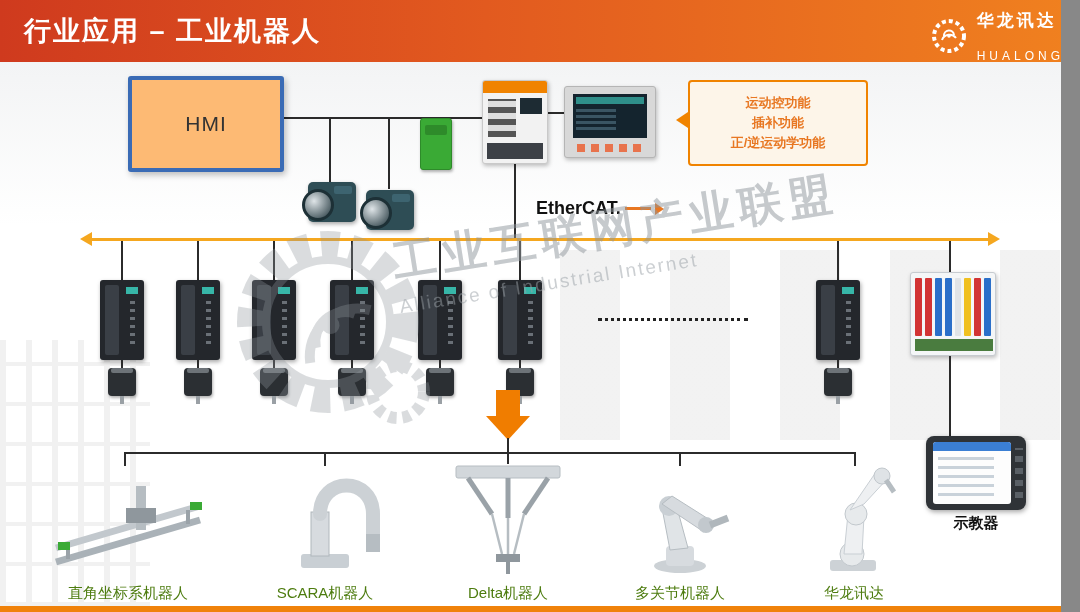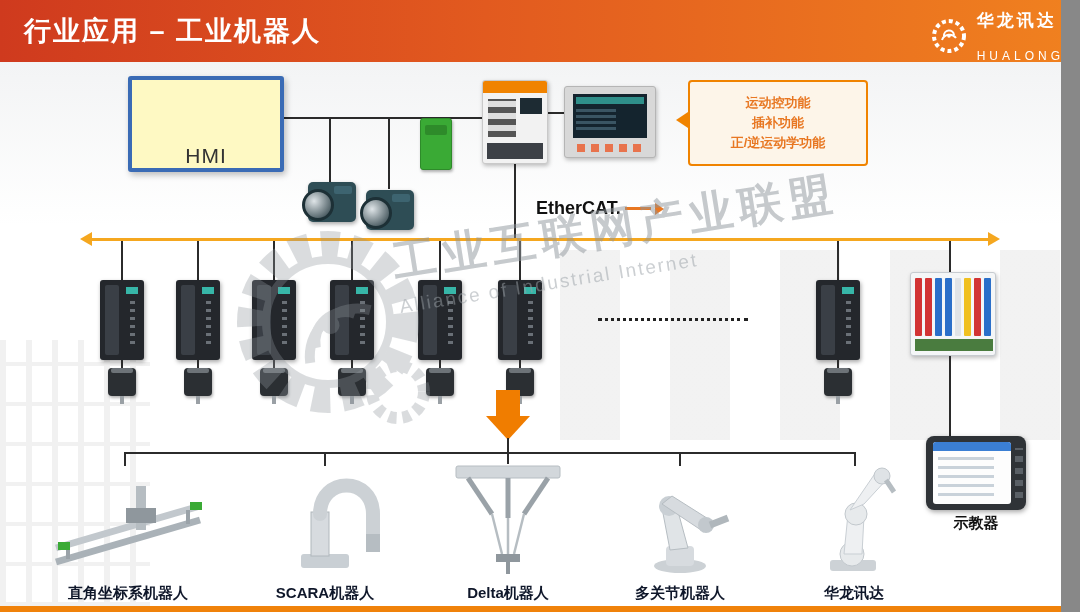--- a/index.html
+++ b/index.html
@@ -26,23 +26,23 @@
   .bg-machines{left:560px;top:250px;width:520px;height:190px;opacity:.07;
      background:repeating-linear-gradient(90deg,#444 0 60px,transparent 60px 110px);}
   .bottom-strip{left:0;top:606px;width:1080px;height:6px;background:#f0820a;}
   
   .wire{background:#2b2b2b;}
   .bus{left:92px;top:238px;width:896px;height:3px;background:#f5a71f;}
   .bus-arrow{width:0;height:0;border-top:7px solid transparent;border-bottom:7px solid transparent;}
   .bus-arrow.left{left:80px;top:232px;border-right:12px solid #f5a71f;}
   .bus-arrow.right{left:988px;top:232px;border-left:12px solid #f5a71f;}
   
-  .hmi-box{left:128px;top:76px;width:148px;height:88px;background:#fef9c3;
+  .hmi-box{left:128px;top:76px;width:148px;height:88px;background:#fdba74;
            border:4px solid #3a6bb5;border-radius:3px;box-shadow:2px 3px 6px rgba(0,0,0,.25);
-           display:flex;align-items:flex-end;justify-content:center;
+           display:flex;align-items:center;justify-content:center;
            font-size:21px;color:#333;letter-spacing:1px;}
   
   .feature-box{left:688px;top:80px;width:176px;height:82px;background:rgba(253,244,232,.95);
            border:2px solid #f08300;border-radius:4px;display:flex;flex-direction:column;
            align-items:center;justify-content:center;color:#e87722;font-size:13px;
            font-weight:bold;line-height:1.55;}
   .feature-tip{left:676px;top:112px;width:0;height:0;border-top:8px solid transparent;
            border-bottom:8px solid transparent;border-right:12px solid #f08300;}
   
   .green-device{left:420px;top:118px;width:30px;height:50px;background:#3aaa35;
@@ -102,21 +102,21 @@
   
   .pendant{left:926px;top:436px;width:100px;height:74px;background:#2f3337;border-radius:8px;
          box-shadow:1px 2px 5px rgba(0,0,0,.35);}
   .pendant-screen{position:absolute;left:7px;top:6px;width:78px;height:62px;background:#fdfdfd;border-radius:3px;}
   .pendant-screen::before{content:"";position:absolute;left:0;top:0;width:100%;height:9px;background:#3b7fd4;border-radius:3px 3px 0 0;}
   .pendant-screen::after{content:"";position:absolute;left:5px;top:14px;width:56px;height:40px;
          background:repeating-linear-gradient(0deg,#c9d2da 0 3px,transparent 3px 9px);}
   .pendant-btns{position:absolute;right:3px;top:12px;width:8px;height:50px;
          background:repeating-linear-gradient(0deg,#5a6066 0 6px,transparent 6px 12px);}
   
-  .robot-label{top:584px;text-align:center;font-size:15px;font-weight:bold;color:#0f172a;}
+  .robot-label{top:584px;text-align:center;font-size:15px;font-weight:normal;color:#4d7c0f;}
   .pendant-label{left:926px;top:514px;width:100px;text-align:center;font-size:15px;font-weight:bold;color:#111;}
   
   .watermark{pointer-events:none;z-index:20;}
   .wm-text{left:392px;top:196px;width:480px;transform:rotate(-9deg);opacity:.5;}
   .wm-cn{font-size:44px;font-weight:bold;color:#8f969c;letter-spacing:6px;white-space:nowrap;}
   .wm-en{font-size:19px;color:#9aa1a7;letter-spacing:2px;margin-top:4px;white-space:nowrap;}
   .wm-gear{left:228px;top:222px;opacity:.32;}
   .robot-img{z-index:3;}
 </style>
 </head>

